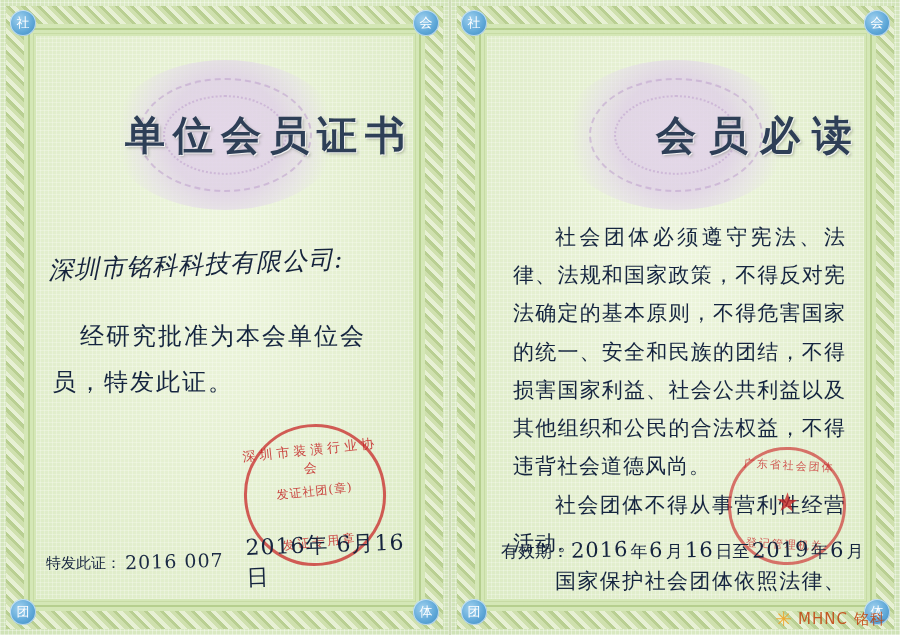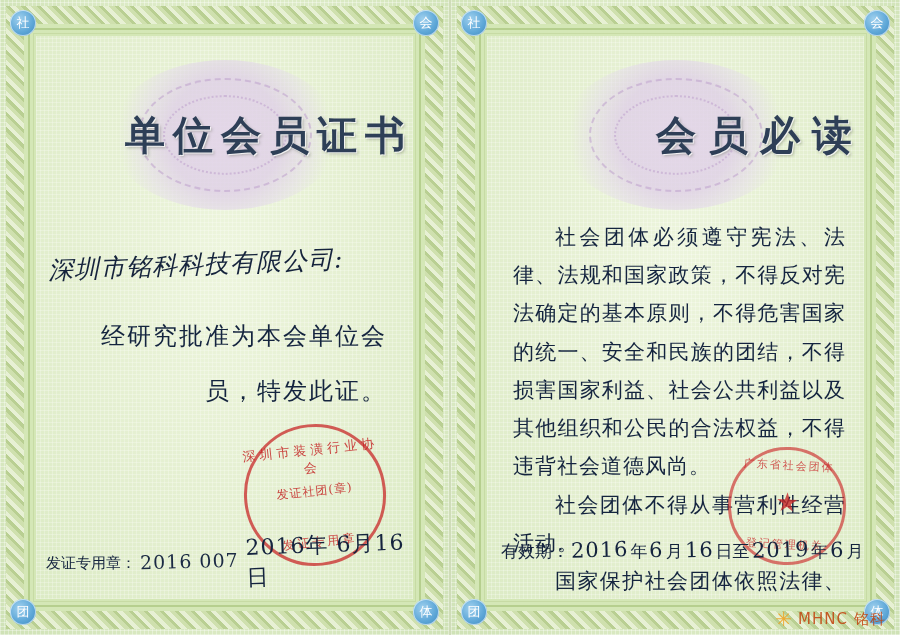--- a/index.html
+++ b/index.html
@@ -146,23 +146,22 @@
     position: absolute;
     left: 44px;
     right: 26px;
     top: 278px;
     font-family: "DejaVu Serif", serif;
     font-size: 24px;
     line-height: 1.9;
     color: #14243f;
     letter-spacing: 2px;
     z-index: 4;
-    text-align: right;
-  }
-  .body-left .l2 { margin-left: -28px; margin-top: 9px; }
+  }
+  .body-left .l2 { margin-left: -28px; }
 
   
   .seal {
     position: absolute;
     left: 208px;
     top: 388px;
     width: 136px;
     height: 136px;
     border-radius: 50%;
     border: 3px solid rgba(200,40,40,0.75);
@@ -348,21 +347,21 @@
 
       <div class="seal">
         <div class="seal-arc">深圳市装潢行业协会</div>
         <div class="seal-center">发证社团(章)</div>
         <div class="seal-bottom">发证专用章</div>
       </div>
 
       <div class="issue-date handwriting">2016年 6月16日</div>
 
       <div class="cert-no">
-        <span>发证专用章：</span><span class="num handwriting">2016 007</span>
+        <span>特发此证：</span><span class="num handwriting">2016 007</span>
       </div>
     </div>
   </div>
 
   <div class="page right">
     <div class="frame-outer"></div>
     <div class="frame-inner"></div>
     <div class="frame-inner2"></div>
 
     <div class="corner tl">社</div>

